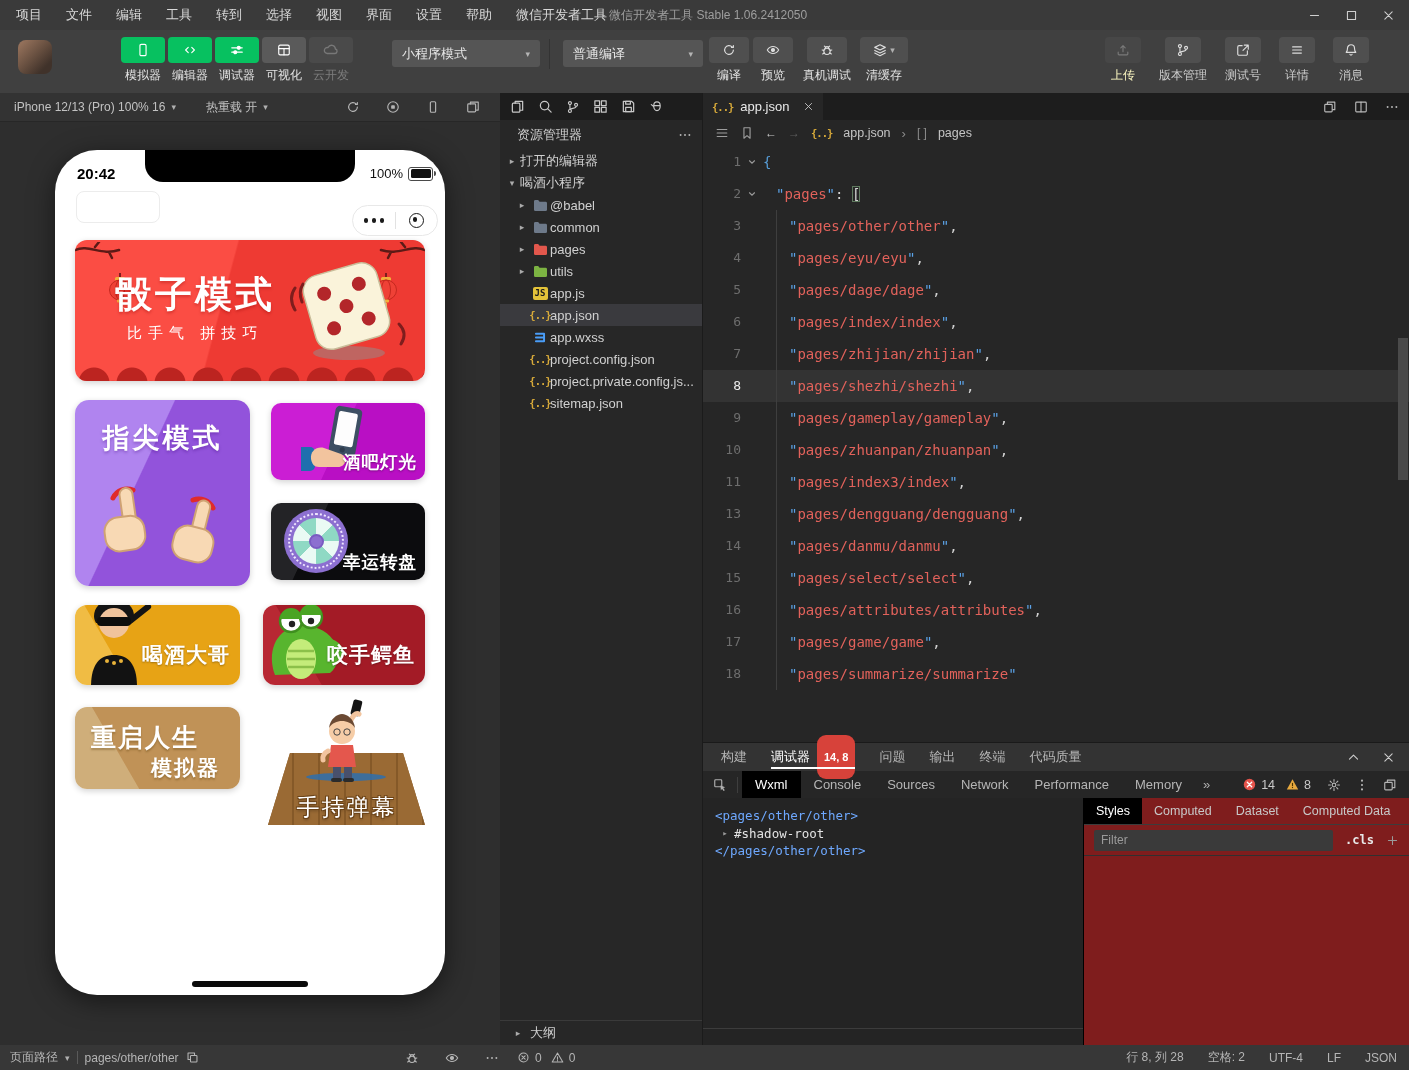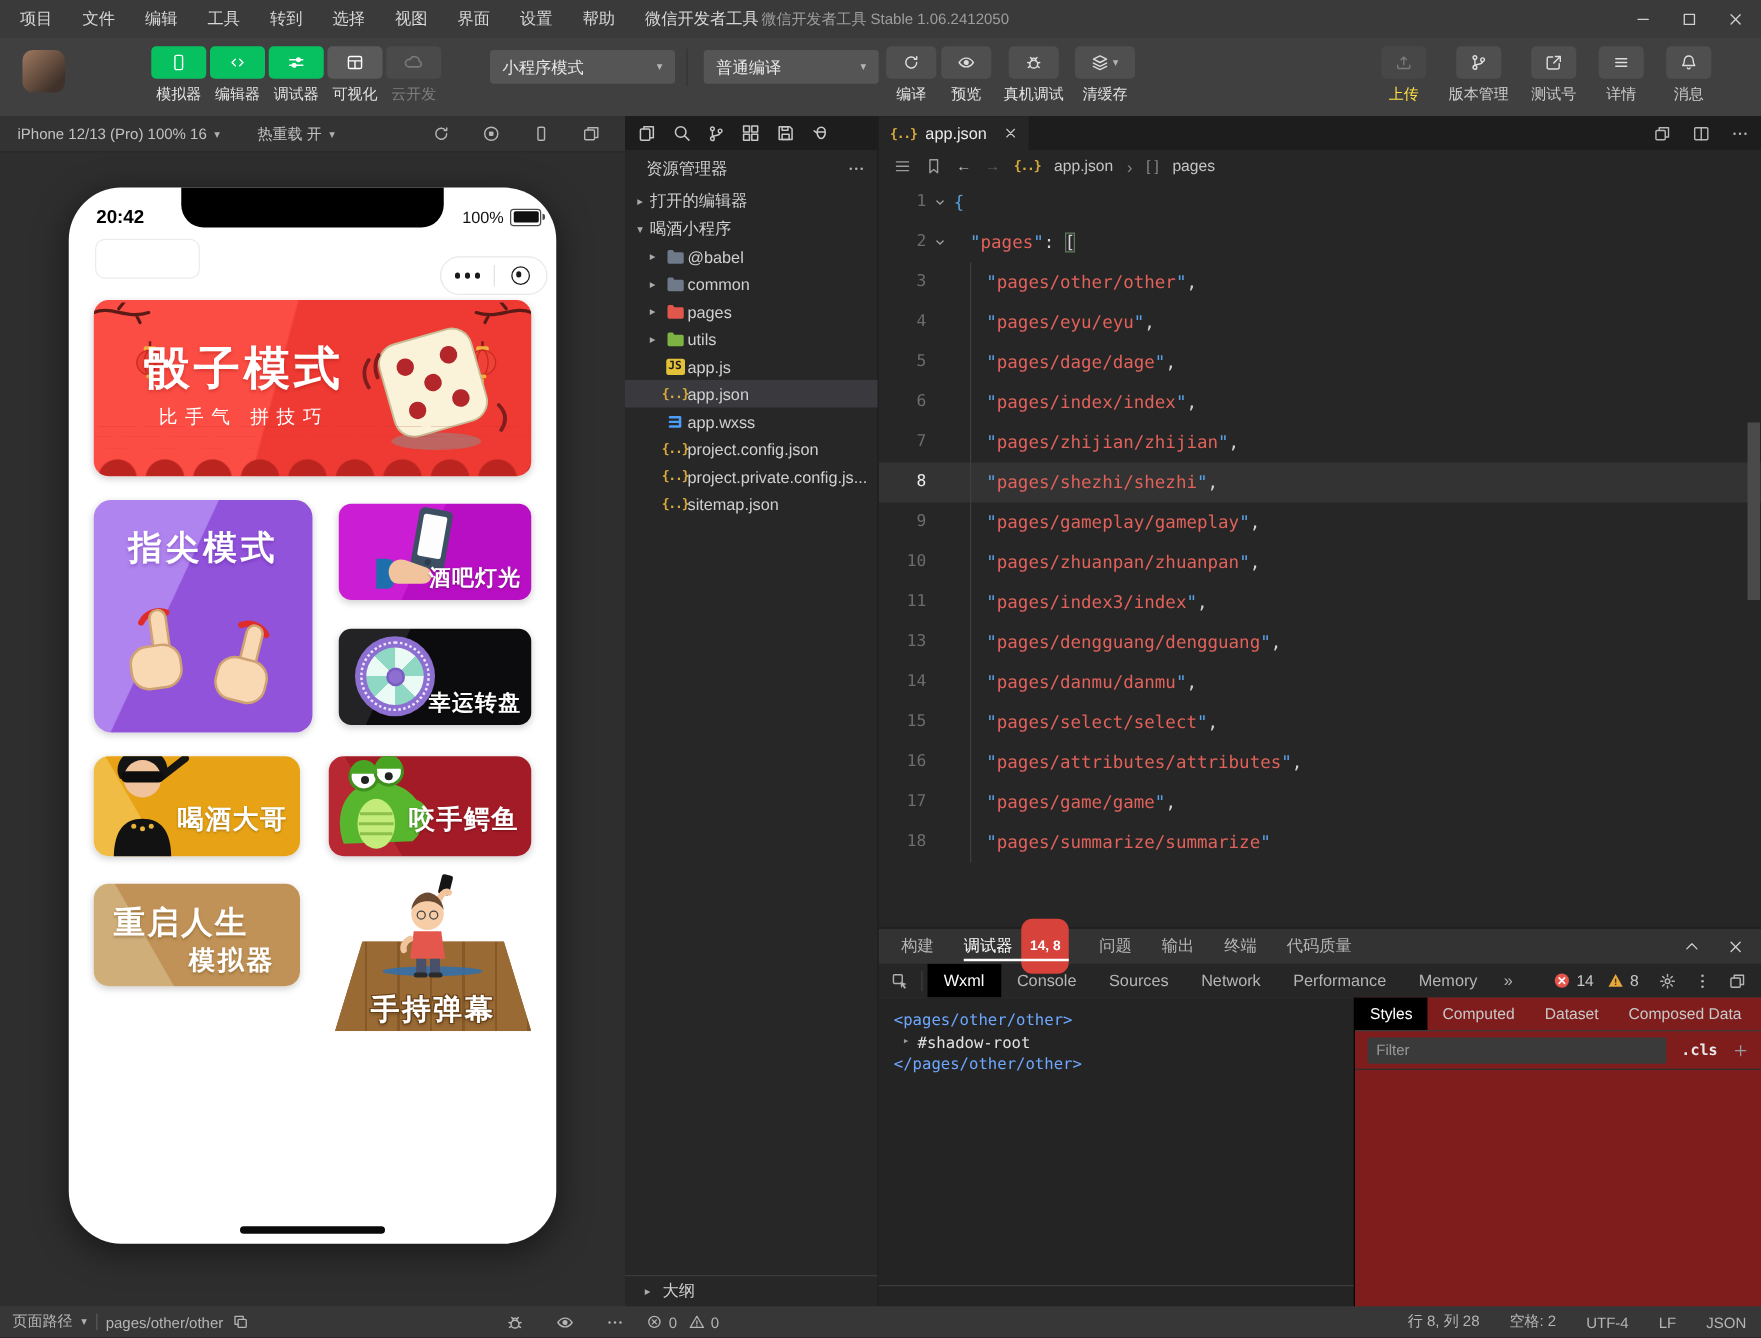--- a/index.html
+++ b/index.html
@@ -27,21 +27,21 @@
           display:flex;align-items:center;padding:0 10px;box-sizing:border-box}
   .select .car{margin-left:auto;color:#b5b5b5}
   .vsep{position:absolute;left:549px;top:9px;width:1px;height:30px;background:#333}
   .abtn{position:absolute;top:7px;text-align:center;color:#e2e2e2}
   .abox{height:26px;background:#4f4f4f;border-radius:4px;margin:0 auto;display:flex;align-items:center;justify-content:center;color:#ddd;gap:3px}
   .albl{font-size:12px;margin-top:4px;white-space:nowrap}
   .rgroup{position:absolute;right:40px;top:7px;display:flex;gap:18px}
   .rbtn{text-align:center}
   .rbtn .abox{width:36px}
   .rbtn.disabled .abox{background:#474747;color:#7a7a7a}
-  .rbtn.disabled .albl{color:#fde047}
+  .rbtn.disabled .albl{color:#fef9c3}
   
   .main{position:absolute;left:0;top:93px;width:1409px;height:952px}
   
   .sim-col{position:absolute;left:0;top:0;width:500px;height:100%;border-right:1px solid #1e1e1e;background:#2e2e2e}
   .sim-toolbar{height:28px;background:#333;border-bottom:1px solid #272727;display:flex;align-items:center;
                padding:0 14px;font-size:12px;color:#c2c2c2;gap:6px}
   .sim-icons{margin-left:auto;display:flex;gap:26px;color:#b5b5b5;padding-right:6px}
   .phone{position:absolute;left:55px;top:57px;width:390px;height:845px;background:#fff;border-radius:42px;
          box-shadow:0 6px 26px rgba(0,0,0,.5)}
   .notch{position:absolute;left:90px;top:0;width:210px;height:32px;background:#000;border-radius:0 0 18px 18px}
@@ -100,21 +100,21 @@
   .croc-art{position:absolute;left:-2px;top:-18px}
   .restart{left:20px;top:557px;width:165px;height:82px;border-radius:12px;
     background:linear-gradient(60deg,#cfae7a 30%,#c09257 30.5%)}
   .restart-l1{position:absolute;left:16px;top:14px;font-size:25px;font-weight:800;color:#fff;letter-spacing:2px;text-shadow:0 2px 2px rgba(90,60,10,.35)}
   .restart-l2{position:absolute;right:20px;top:47px;font-size:21px;font-weight:800;color:#fff;letter-spacing:2px;text-shadow:0 2px 2px rgba(90,60,10,.35)}
   .danmu{left:213px;top:550px;width:157px;height:125px;border-radius:6px;background:#fff;box-shadow:none;overflow:visible}
   .wood{position:absolute;left:0;bottom:0;width:157px;height:72px;
     clip-path:polygon(14% 0,86% 0,100% 100%,0 100%);
     background:repeating-linear-gradient(90deg,#9a6a34 0 24px,#855928 24px 26px),linear-gradient(#9a6a34,#7c5224)}
   .danmu-shadow{position:absolute;left:38px;bottom:44px;width:80px;height:8px;border-radius:50%;background:#2e6fae;opacity:.85}
-  .danmu-label{position:absolute;left:0;right:0;bottom:2px;text-align:center;font-size:23px;font-weight:700;color:#fff;letter-spacing:2px;
+  .danmu-label{position:absolute;left:0;right:0;bottom:2px;text-align:center;font-size:23px;font-weight:400;color:#fff;letter-spacing:2px;
     text-shadow:-1px -1px 0 #6b4318,1px -1px 0 #6b4318,-1px 1px 0 #6b4318,1px 1px 0 #6b4318,0 2px 3px rgba(0,0,0,.35)}
   .boy{position:absolute;left:30px;bottom:40px}
   .homebar{position:absolute;left:137px;bottom:8px;width:116px;height:6px;border-radius:3px;background:#0a0a0a}
   
   .exp-col{position:absolute;left:500px;top:0;width:203px;height:100%;background:#272727;border-right:1px solid #1b1b1b;box-sizing:border-box}
   .activity{height:27px;background:#1d1d1d;display:flex;align-items:center;padding:0 10px;gap:13px;color:#c8c8c8}
   .exp-header{height:30px;display:flex;align-items:center;padding:0 10px 0 17px;font-size:13px;color:#cfcfcf}
   .exp-header .more{margin-left:auto;color:#b5b5b5}
   .tree{font-size:13px;color:#d0d0d0}
   .trow{height:22px;display:flex;align-items:center;white-space:nowrap;overflow:hidden}
@@ -1043,21 +1043,21 @@
                 <span>#shadow-root</span>
               </div>
               <div class="tag">&lt;/pages/other/other&gt;</div>
             </div>
           </div>
           <div class="styles-pane">
             <div class="styles-tabs" id="styles-tabs">
                 <span class="stab active">Styles</span>
                 <span class="stab">Computed</span>
                 <span class="stab">Dataset</span>
-                <span class="stab">Composed Data</span>
+                <span class="stab">Computed Data</span>
               </div>
             <div class="filter-row">
               <span class="filter-input">Filter</span>
               <span class="clslbl">.cls</span>
               <span class="plus">
                   <svg width="13" height="13" viewBox="0 0 16 16" fill="none" stroke="currentColor" stroke-width="1.3" stroke-linecap="round" stroke-linejoin="round">
                     <path d="M8 3v10M3 8h10"></path>
                   </svg>
                 </span>
             </div>

